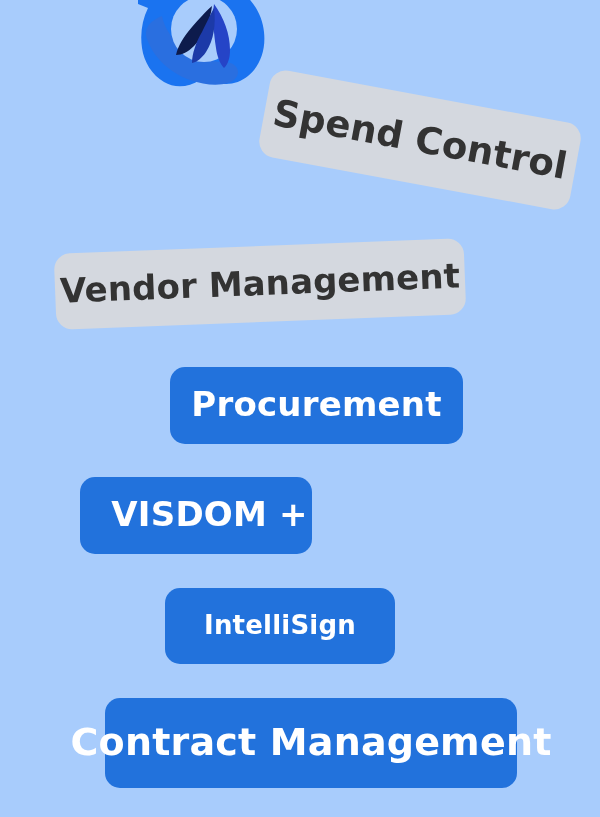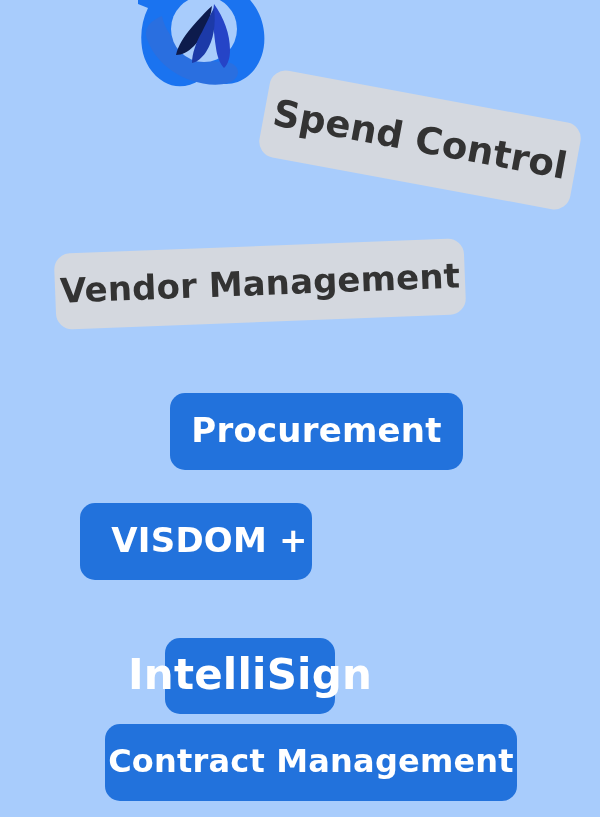--- a/index.html
+++ b/index.html
@@ -83,21 +83,20 @@
     border: none;
     border-radius: 15px;
     color: #ffffff;
     font-weight: 600;
     letter-spacing: 0.2px;
     white-space: nowrap;
     box-sizing: border-box;
     padding: 0 0 3px 0;
     cursor: pointer;
     font-family: "DejaVu Sans", sans-serif;
-    margin-top: 26px;
   }
 
   #btn-procurement {
     left: 170px;
     top: 367px;
     width: 293px;
     height: 77px;
     font-size: 34px;
   }
 
@@ -105,32 +104,32 @@
     left: 80px;
     top: 477px;
     width: 232px;
     height: 77px;
     font-size: 34px;
     padding-left: 27px;
   }
 
   #btn-intellisign {
     left: 165px;
-    top: 612px;
-    width: 170px;
+    top: 588px;
+    width: 230px;
     height: 76px;
-    font-size: 42px;
+    font-size: 26px;
   }
 
   #btn-contract-management {
     left: 105px;
     top: 698px;
     width: 412px;
-    height: 77px;
-    font-size: 32px;
+    height: 90px;
+    font-size: 38px;
   }
 </style>
 </head>
 <body>
 
 <div id="stage">
 
   <div class="hand-graphic">
     <svg viewBox="0 0 180 130" xmlns="http://www.w3.org/2000/svg" aria-hidden="true">
 

